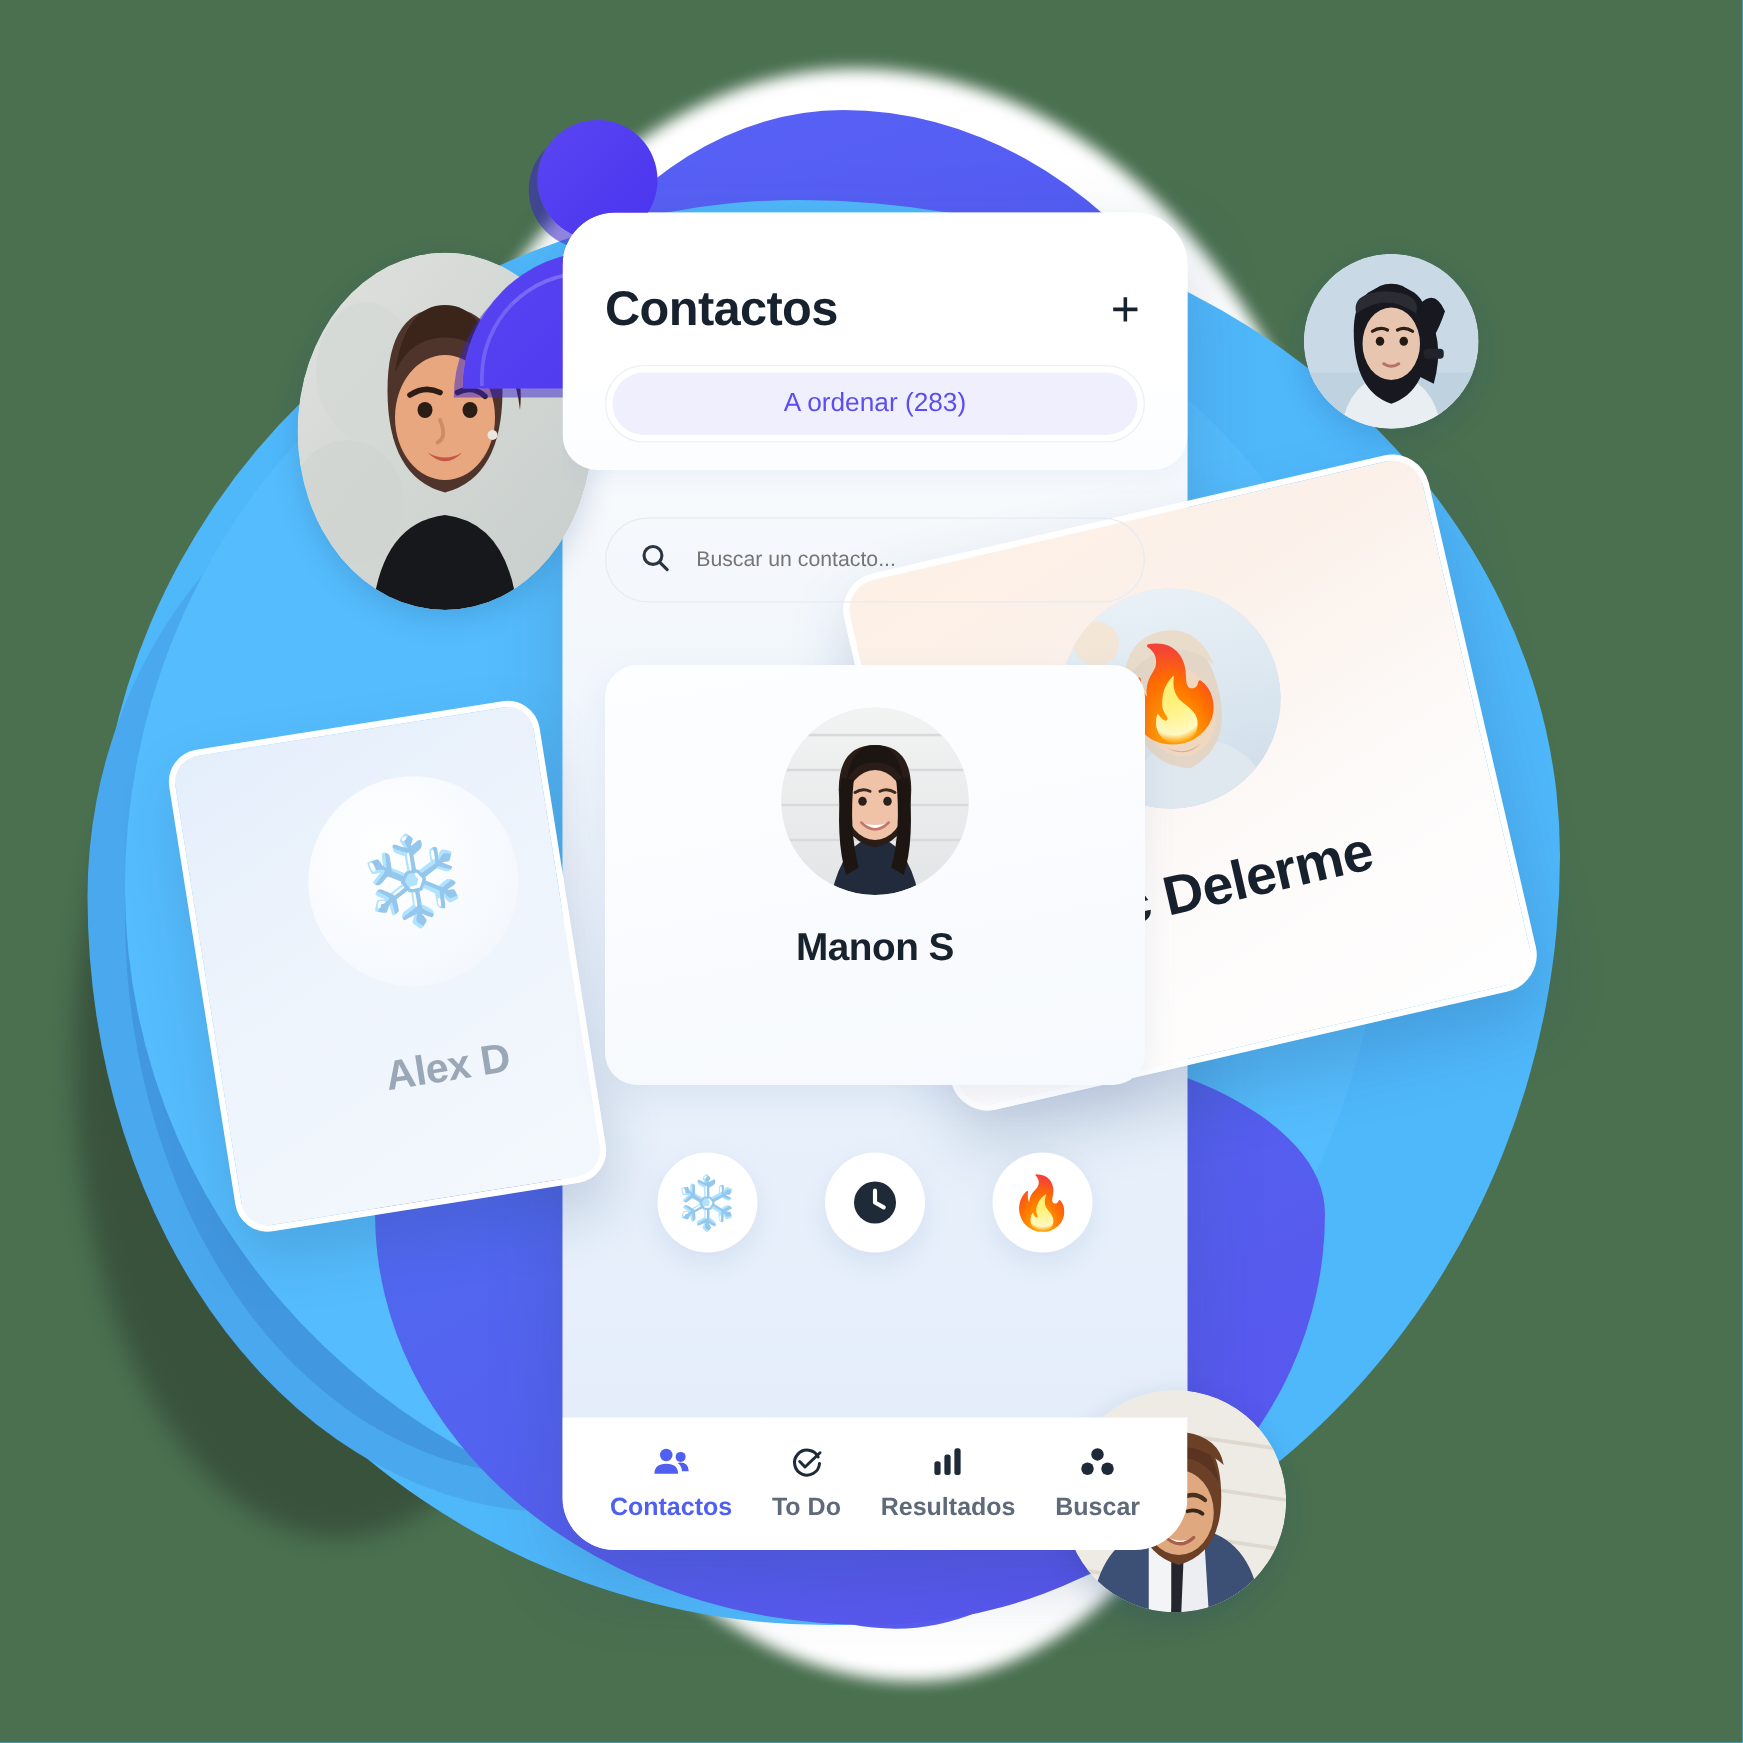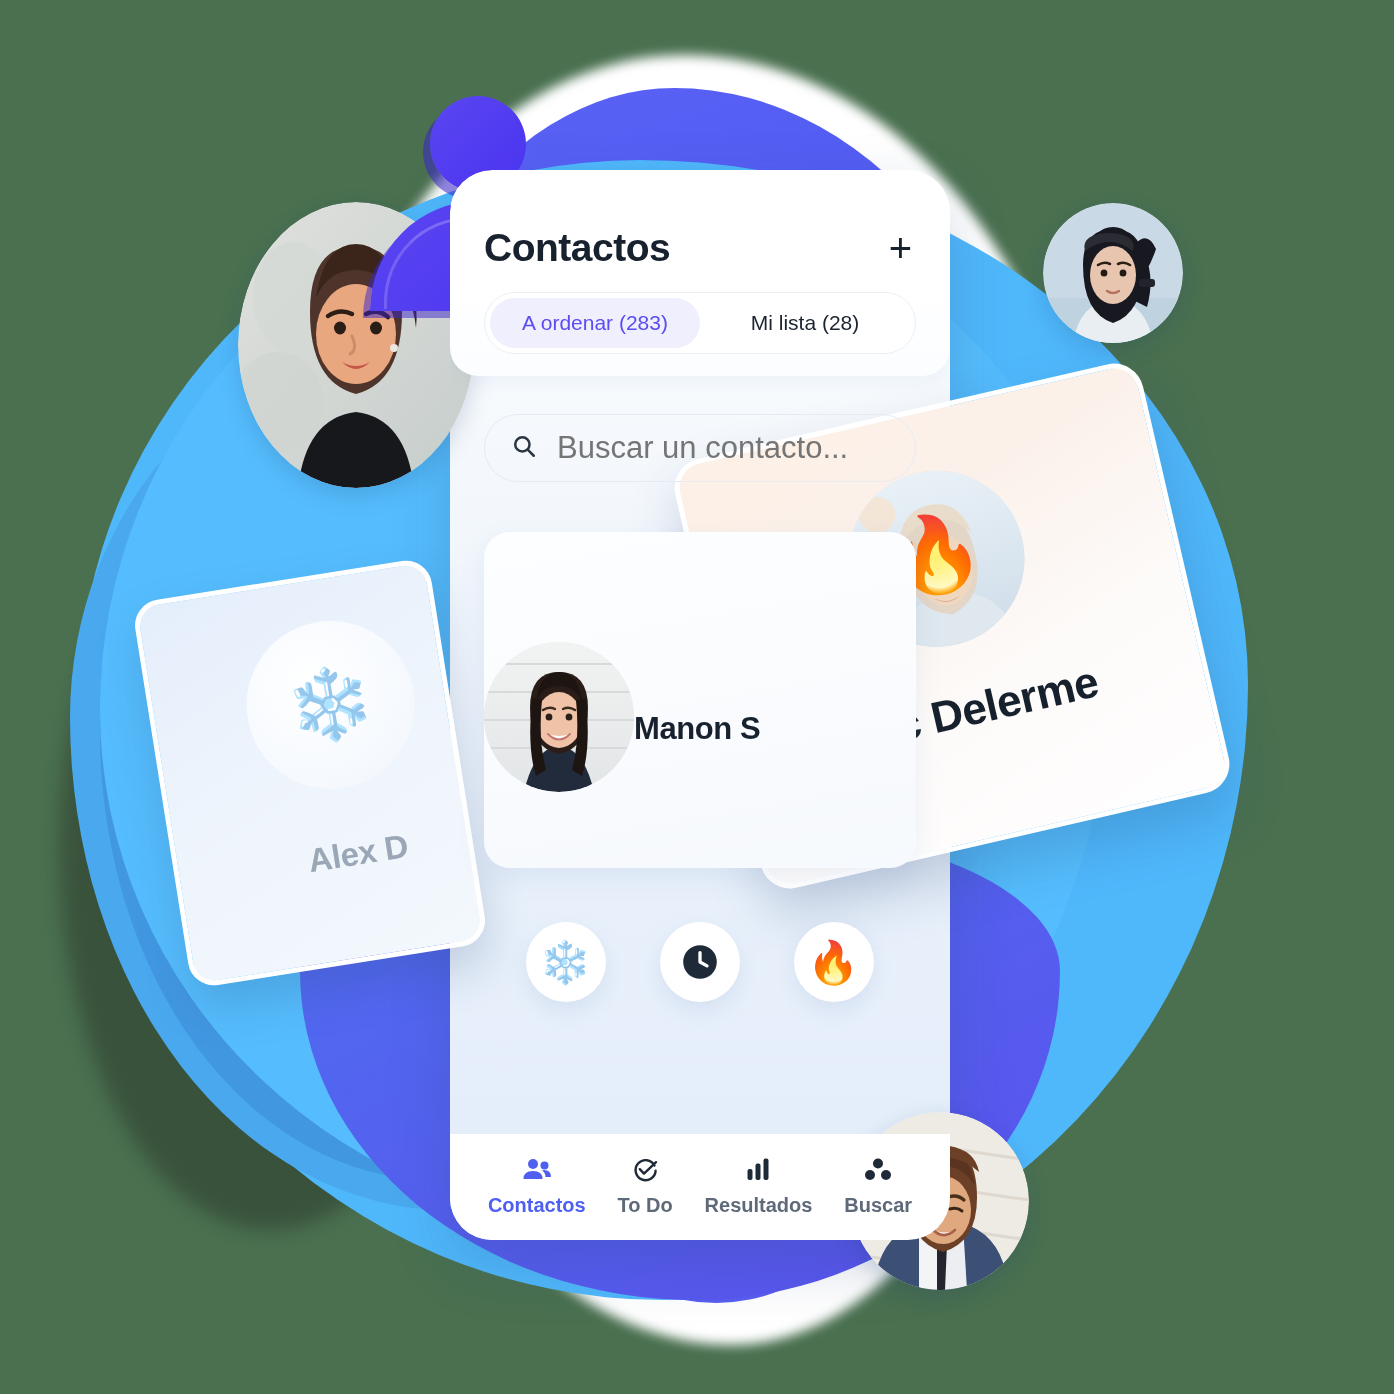--- a/index.html
+++ b/index.html
@@ -92,40 +92,40 @@
   }
   .tab.active{background:#efeffd;color:#5b4df0;}
 
   .phone-body{position:relative;padding:0 34px;z-index:2;}
 
   .search{
     margin-top:38px;height:66px;border:1px solid #e6ebf2;border-radius:34px;
     display:flex;align-items:center;gap:18px;padding:0 26px;background:transparent;
   }
   .search input{
-    border:0;outline:0;background:transparent;font-size:31px;color:#5b6676;
+    border:0;outline:0;background:transparent;font-size:17px;color:#5b6676;
     font-family:"Liberation Sans",sans-serif;width:100%;
   }
   .search svg{flex:0 0 auto;}
 
   
   .card-stack{position:relative;margin-top:50px;height:320px;}
   .card-back{
     position:absolute;left:22px;right:22px;top:22px;height:300px;
     background:#f1f5fb;border-radius:26px;
   }
   .card-mid{
     position:absolute;left:12px;right:12px;top:12px;height:300px;
     background:#f7fafd;border-radius:26px;
   }
   .card-front{
     position:absolute;left:0;right:0;top:0;height:302px;
     background:linear-gradient(170deg,#fdfeff 0%,#f6f9fd 100%);
     border-radius:26px;box-shadow:0 10px 26px rgba(110,140,190,.12);
-    display:flex;flex-direction:row;align-items:center;justify-content:flex-start;
+    display:flex;flex-direction:column;align-items:center;justify-content:flex-start;
     padding-top:34px;
   }
   .avatar-manon{
     width:150px;height:150px;border-radius:50%;overflow:hidden;position:relative;
     background:#e8ecef;
   }
   .card-name{
     margin-top:24px;font-size:31px;font-weight:bold;color:#18222e;letter-spacing:-.4px;
   }
 
@@ -238,21 +238,20 @@
 
   <div class="phone">
 
     <div class="phone-header">
       <div class="title-row">
         <div class="title">Contactos</div>
         <div class="plus-btn">+</div>
       </div>
       <div class="tabs">
         <div class="tab active">A ordenar (283)</div>
-        <div class="tab">Mi lista (28)</div>
       </div>
     </div>
 
     <div class="phone-body">
 
       <div class="search">
         <span>
           <svg width="26" height="26" viewBox="0 0 24 24" fill="none" stroke="#2c3542" stroke-width="2.3" stroke-linecap="round">
             <circle cx="10.5" cy="10.5" r="6.6"></circle>
               <line x1="15.4" y1="15.4" x2="21" y2="21"></line>

